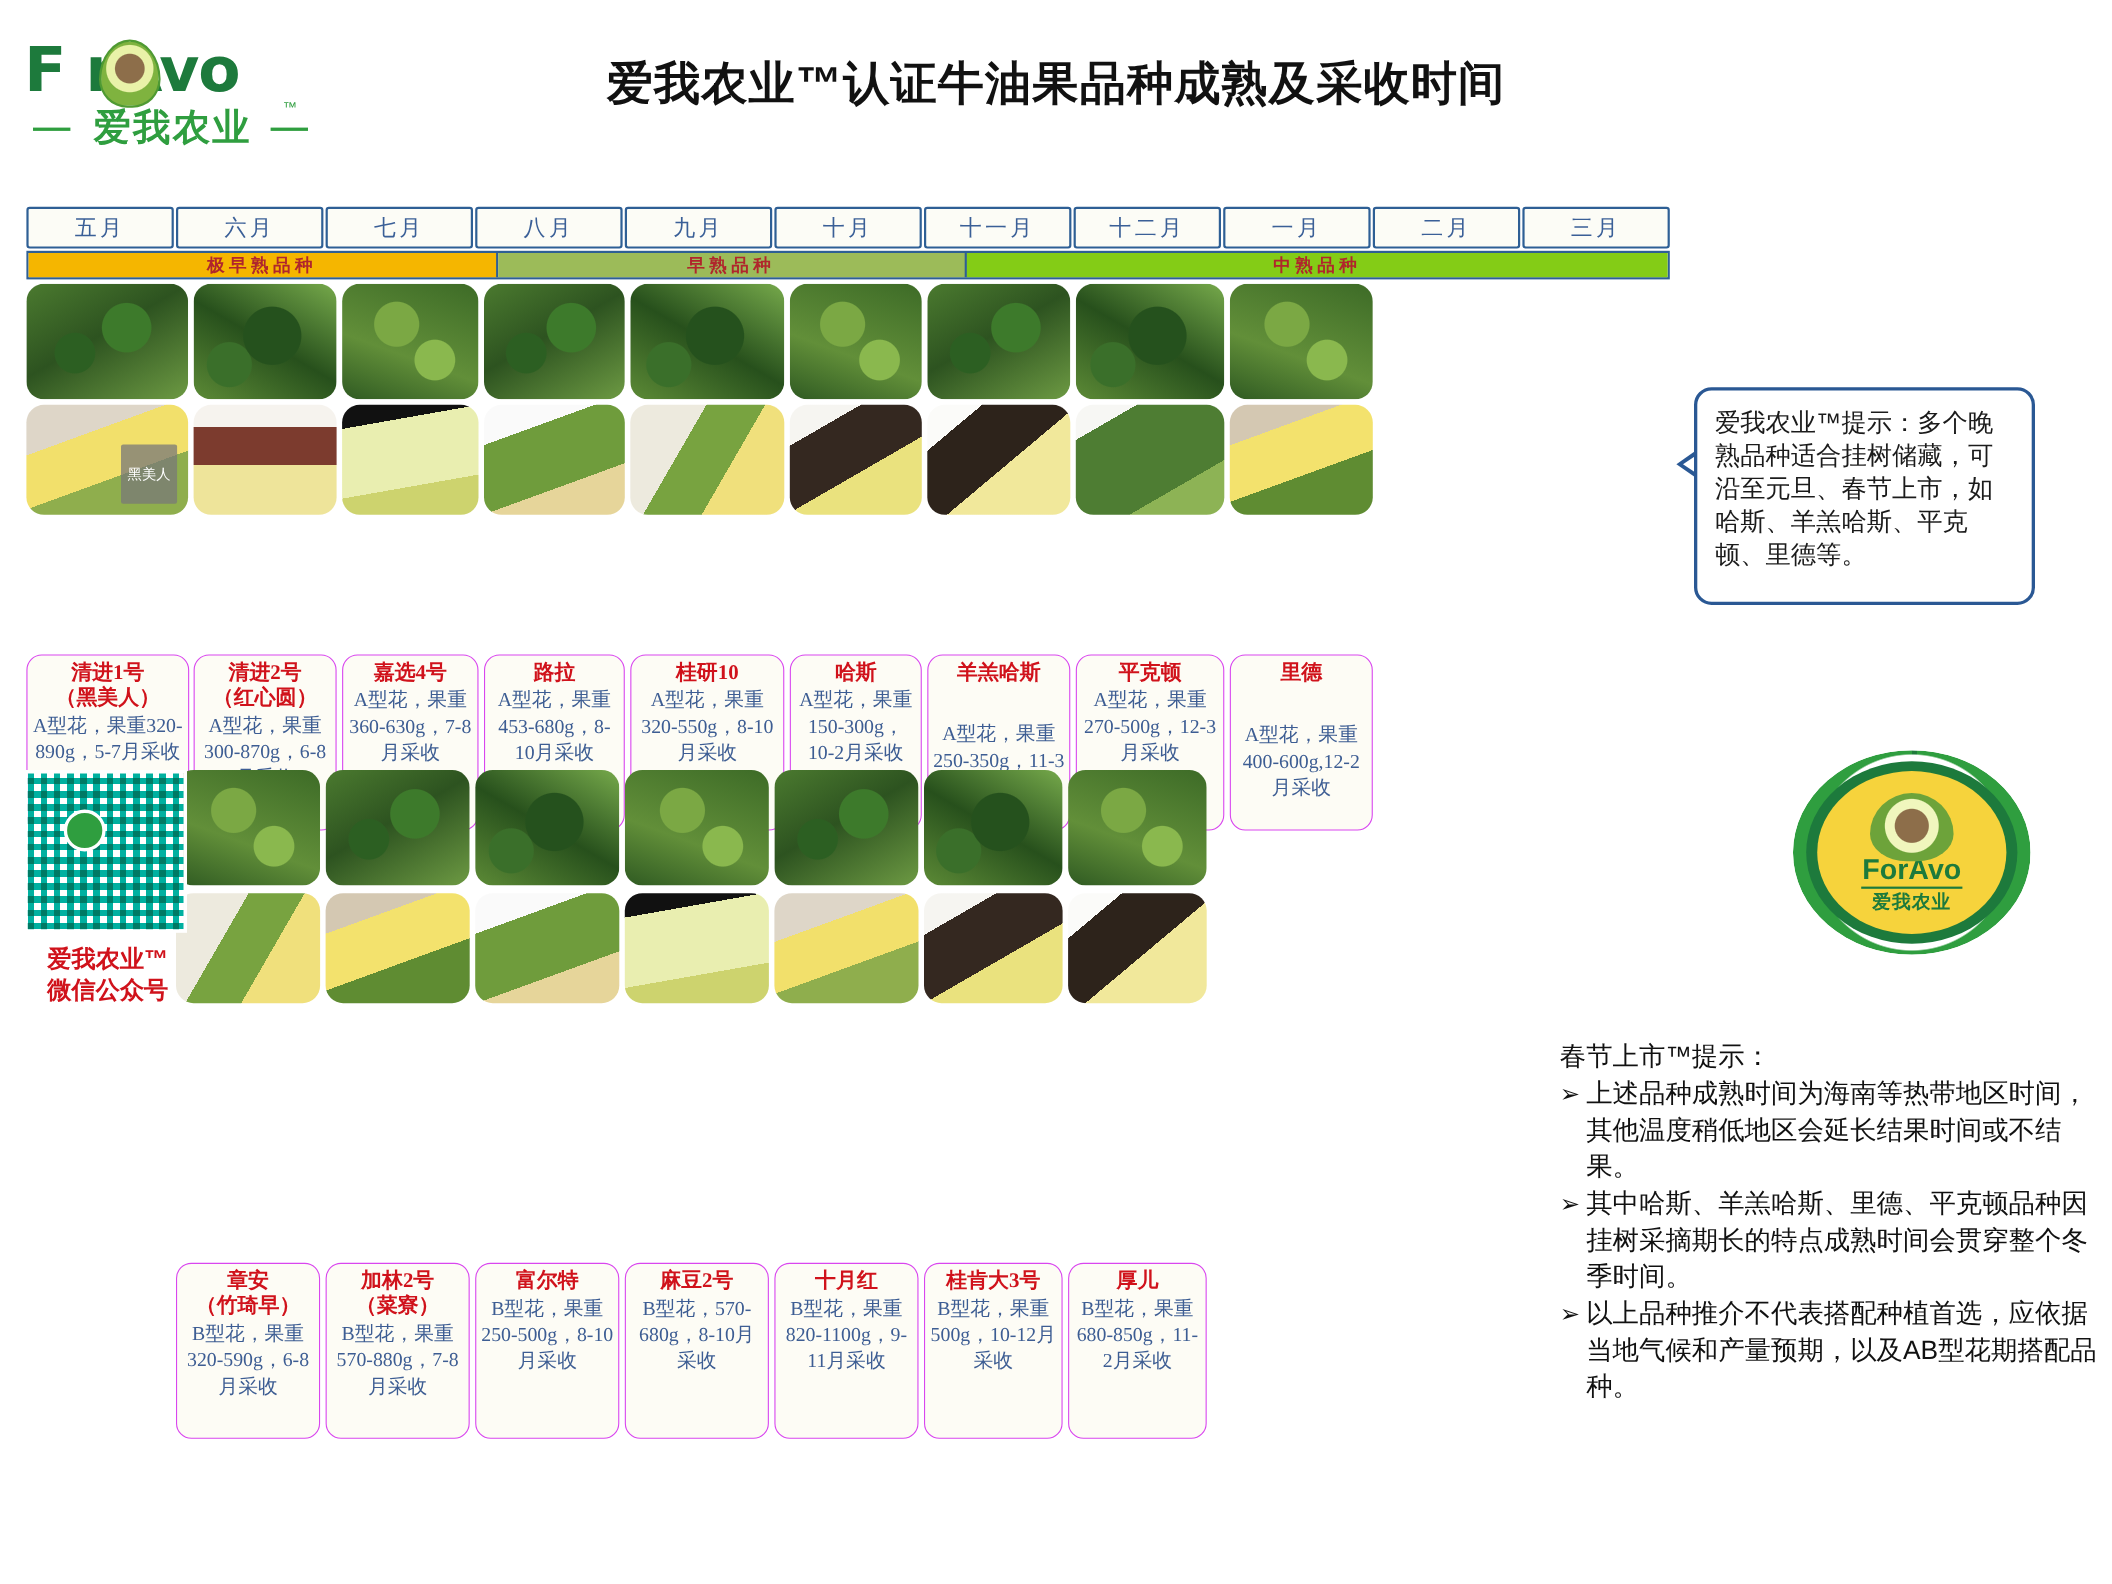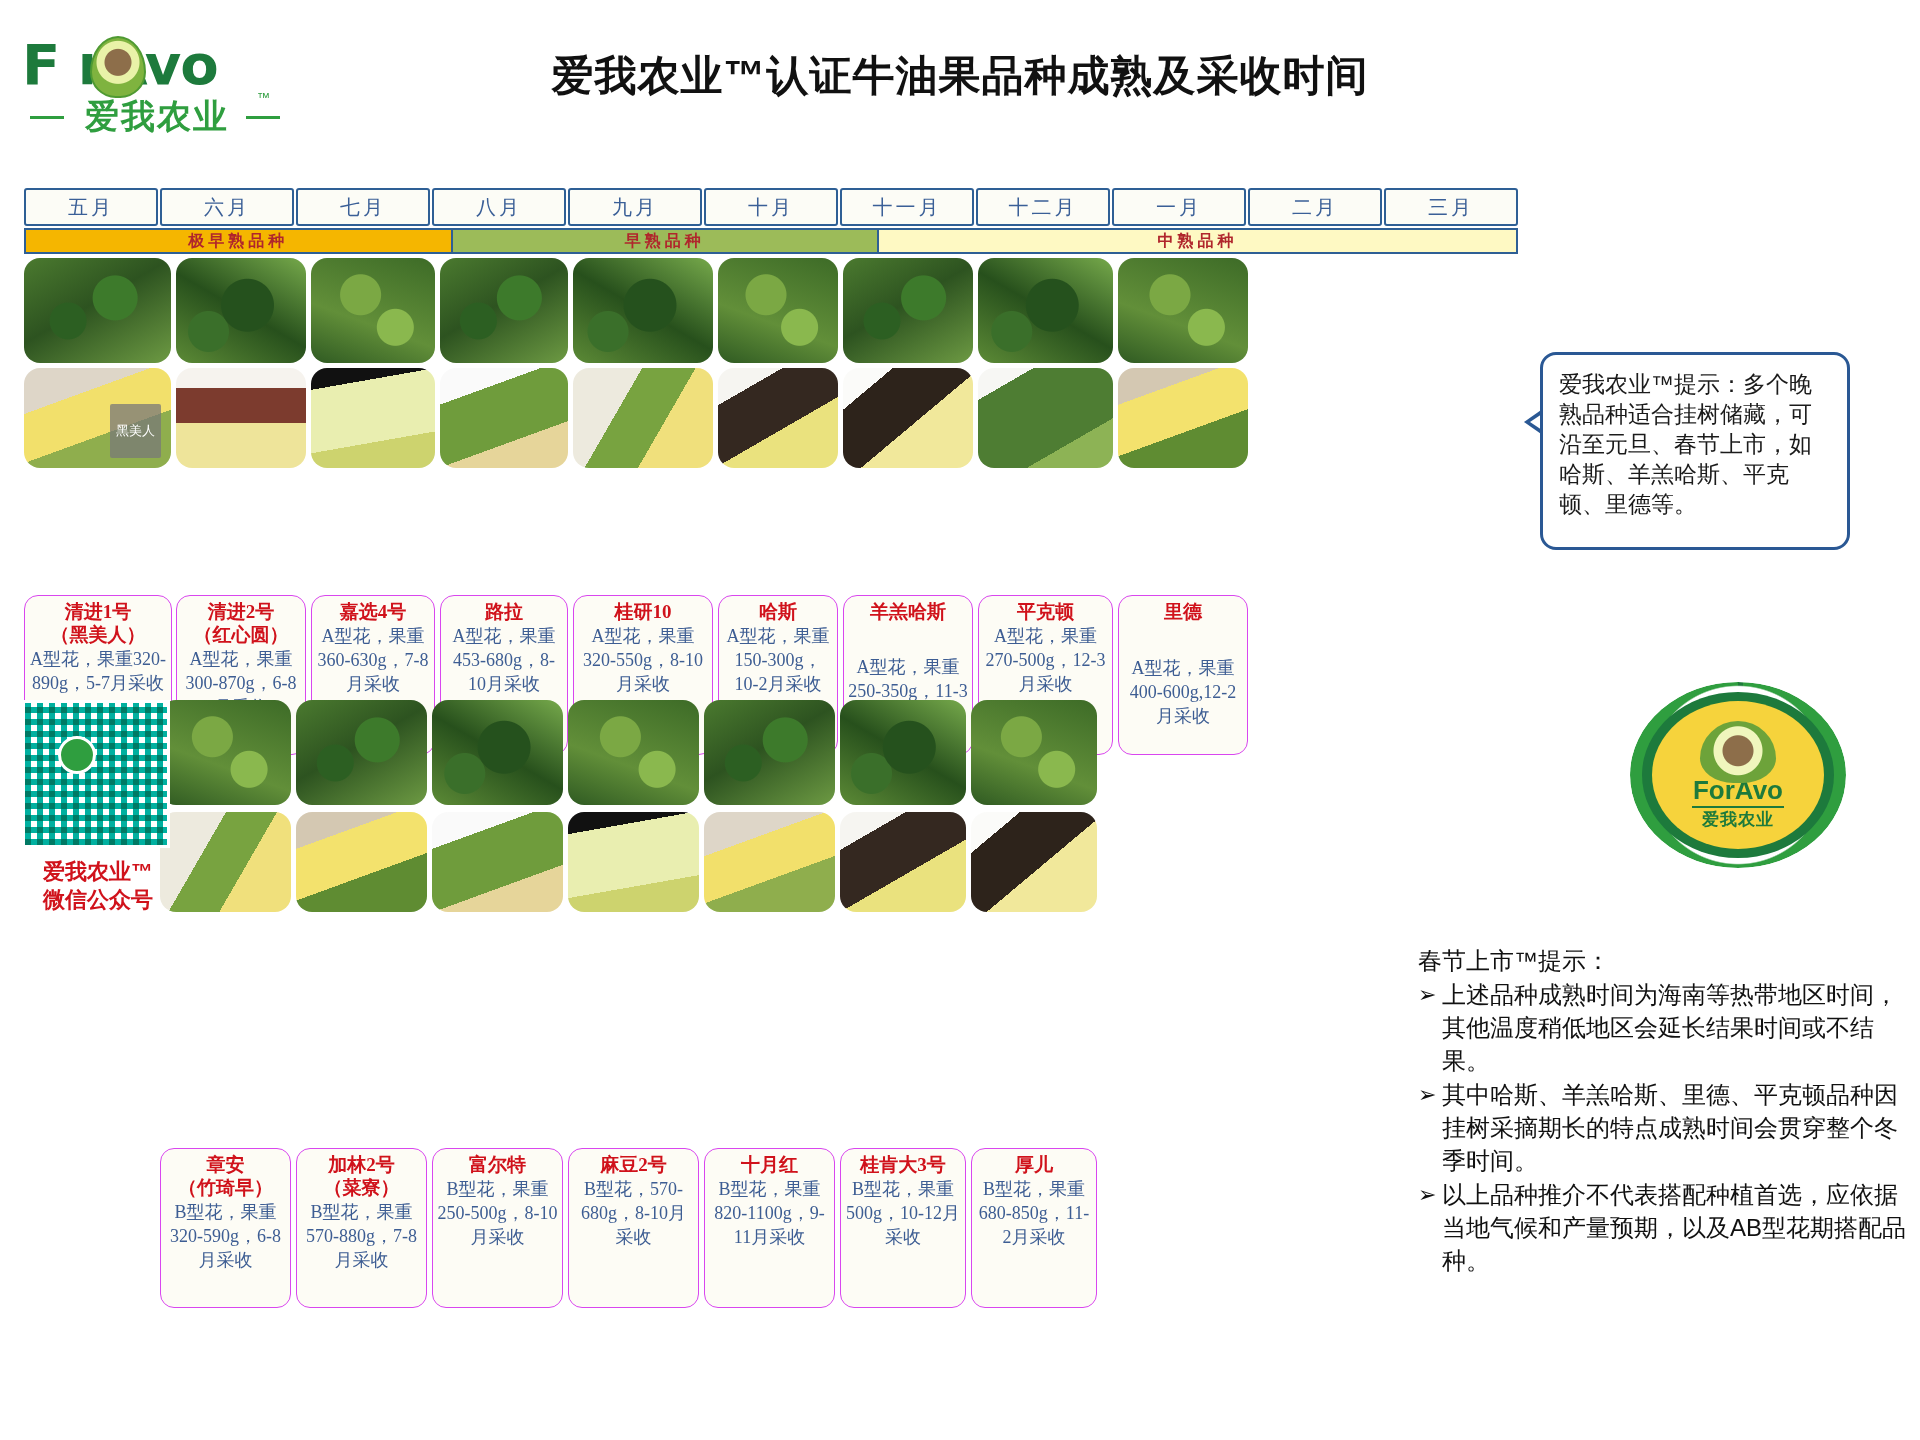--- a/index.html
+++ b/index.html
@@ -181,21 +181,21 @@
     <div class="month">十月</div>
     <div class="month">十一月</div>
     <div class="month">十二月</div>
     <div class="month">一月</div>
     <div class="month">二月</div>
     <div class="month">三月</div>
   </div>
 <div class="seasons" id="seasons">
     <div class="season" style="flex: 2 1 0%; background: rgb(245, 182, 0);">极早熟品种</div>
     <div class="season" style="flex: 2 1 0%; background: rgb(156, 187, 89);">早熟品种</div>
-    <div class="season" style="flex: 3 1 0%; background: #fef9c3;">中熟品种</div>
+    <div class="season" style="flex: 3 1 0%; background: #84cc16;">中熟品种</div>
   </div>
 
 <div class="ph tree1" style="left:24px;top:258px;width:147px;height:105px;"></div>
 <div class="ph tree2" style="left:176px;top:258px;width:130px;height:105px;"></div>
 <div class="ph tree3" style="left:311px;top:258px;width:124px;height:105px;"></div>
 <div class="ph tree1" style="left:440px;top:258px;width:128px;height:105px;"></div>
 <div class="ph tree2" style="left:573px;top:258px;width:140px;height:105px;"></div>
 <div class="ph tree3" style="left:718px;top:258px;width:120px;height:105px;"></div>
 <div class="ph tree1" style="left:843px;top:258px;width:130px;height:105px;"></div>
 <div class="ph tree2" style="left:978px;top:258px;width:135px;height:105px;"></div>

